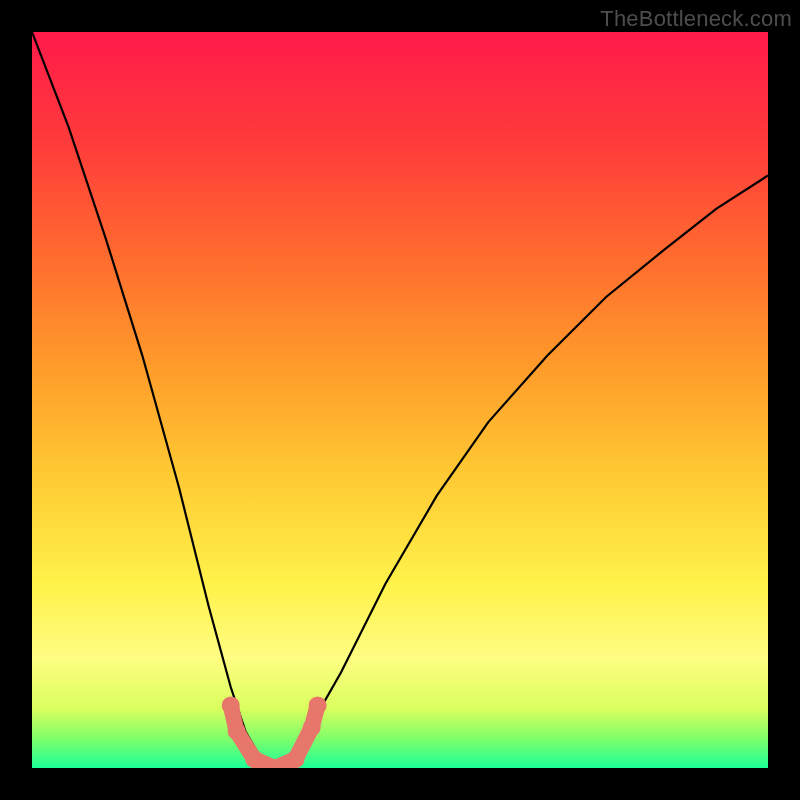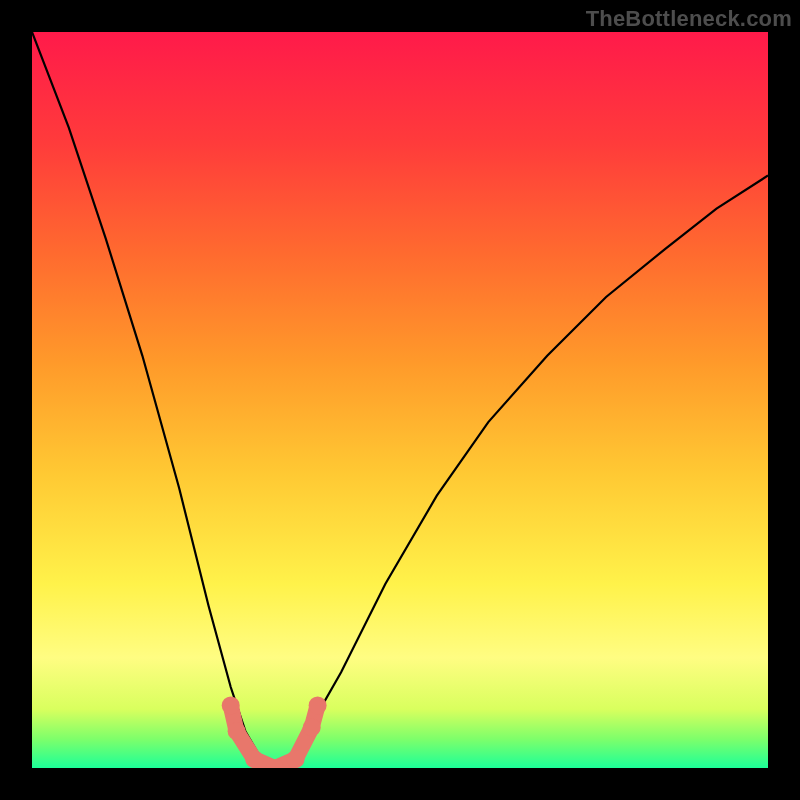--- a/index.html
+++ b/index.html
@@ -45,21 +45,21 @@
   .curves {
     position: absolute;
     inset: 0;
   }
   .watermark {
     position: absolute;
     right: 8px;
     top: 6px;
     color: #4d4d4d;
     font-size: 22px;
-    font-weight: 700;
+    font-weight: 400;
     letter-spacing: 0.2px;
     user-select: none;
   }
 </style>
 </head>
 <body>
 
 <div class="frame">
   <div class="watermark">TheBottleneck.com</div>
 

